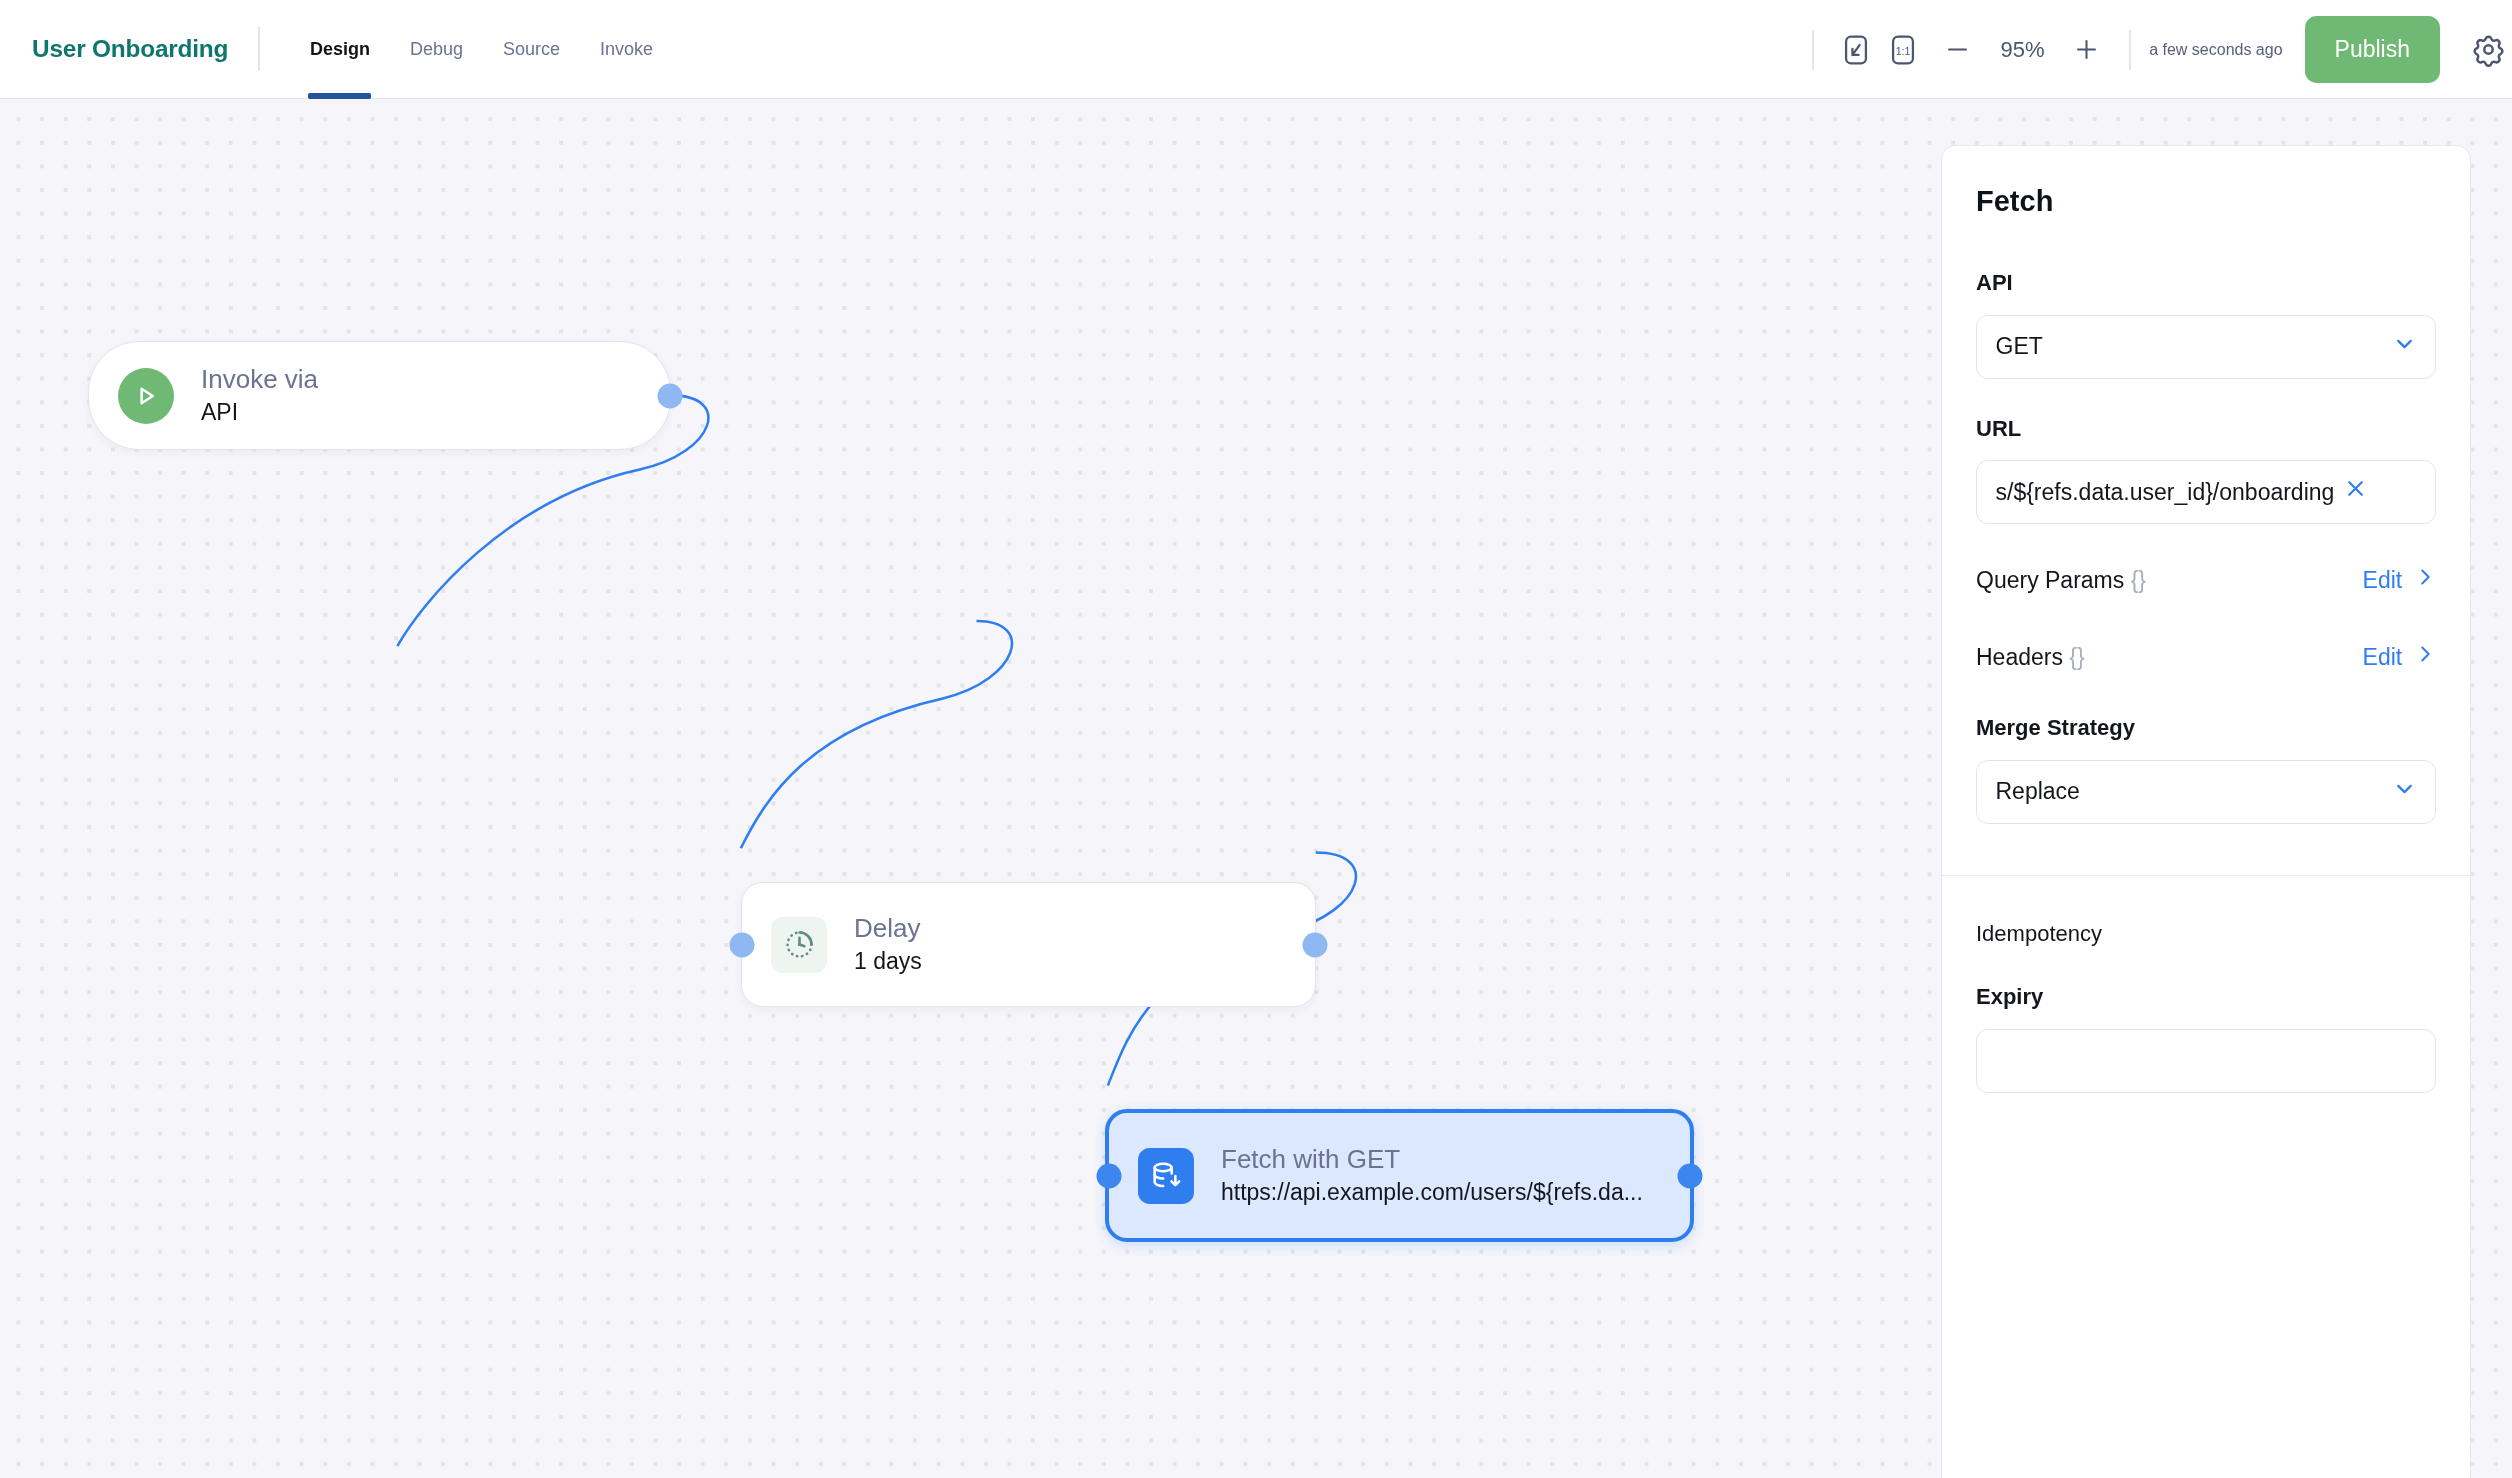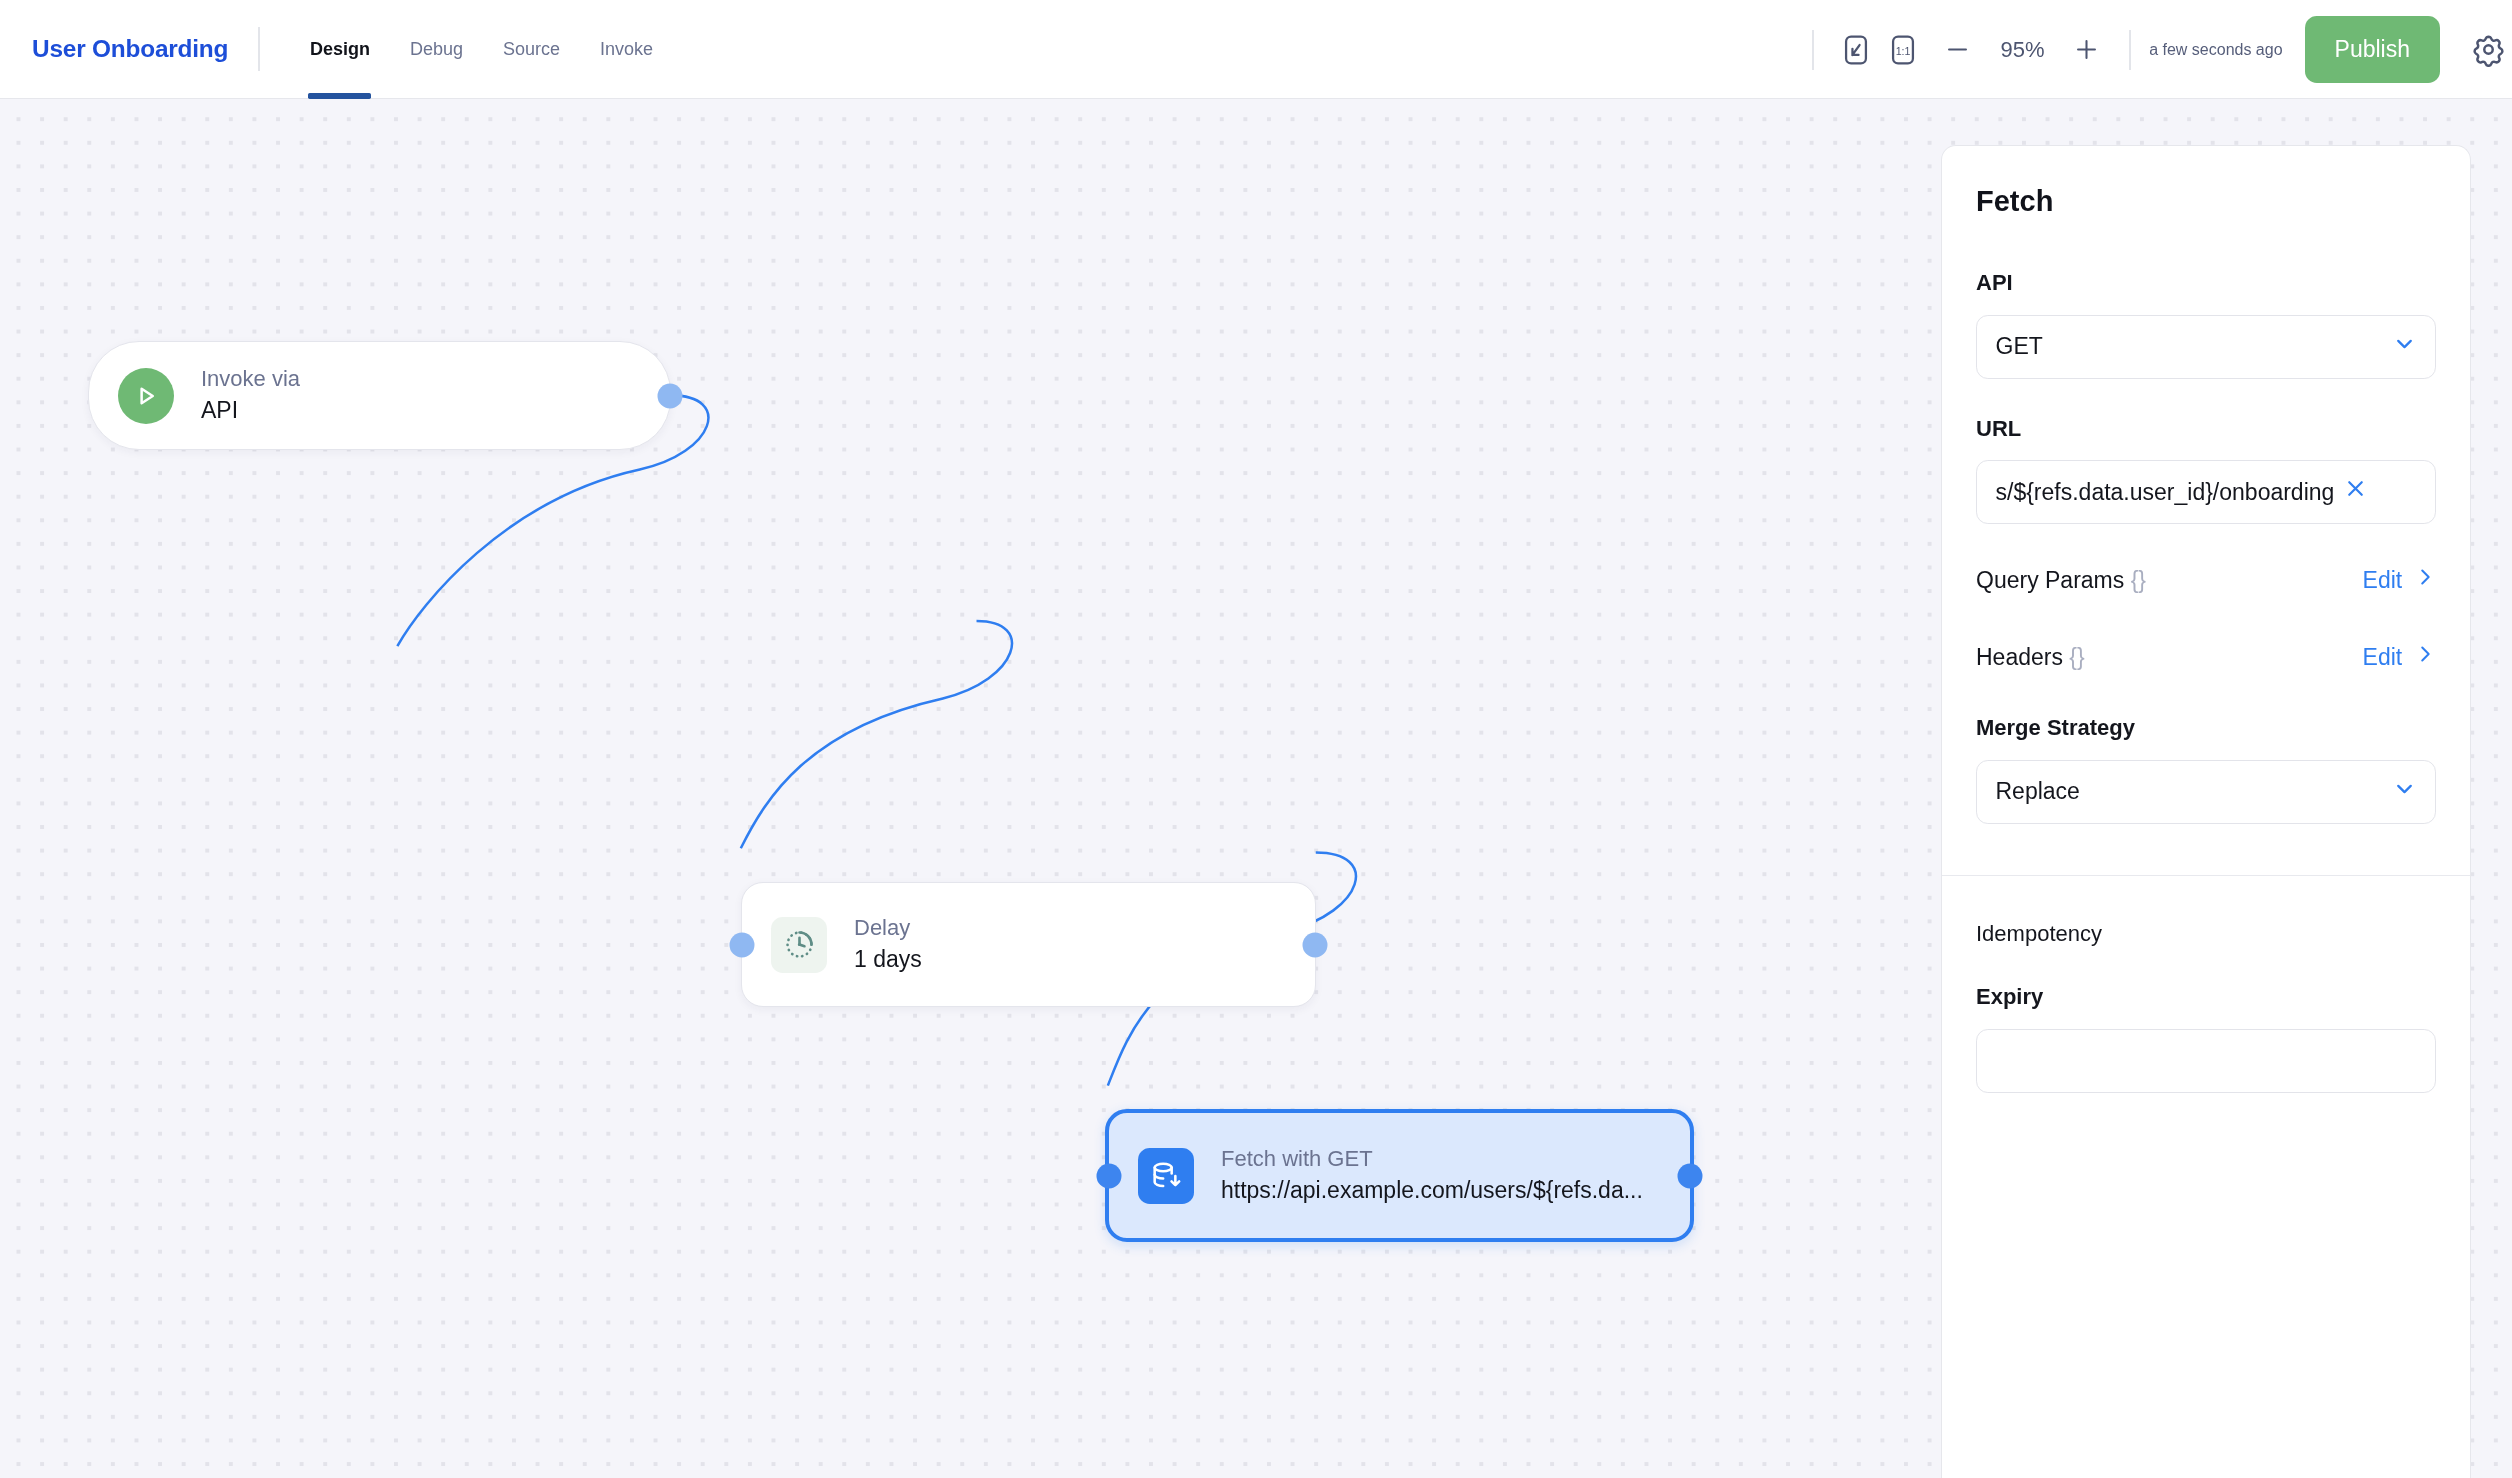--- a/index.html
+++ b/index.html
@@ -14,21 +14,21 @@
   .topbar {
     position: absolute; left: 0; top: 0;
     width: 2512px; height: 99px;
     background: #ffffff;
     border-bottom: 1.7px solid #e6e7ec;
     display: flex; align-items: center;
     z-index: 30;
   }
   .wf-title {
     margin-left: 32px;
-    font-size: 24.4px; font-weight: bold; color: #1d4ed8;
+    font-size: 24.4px; font-weight: bold; color: #0f766e;
     letter-spacing: -0.2px;
     white-space: nowrap;
   }
   .vsep {
     width: 1.7px; height: 44px; background: #e3e5ea;
     margin: 0 30px;
   }
   .tabs { display: flex; align-items: center; height: 99px; gap: 0; }
   .tab {
     position: relative;
@@ -117,21 +117,21 @@
   .node-icon {
     width: 56px; height: 56px;
     border-radius: 11.8px;
     display: flex; align-items: center; justify-content: center;
     flex: 0 0 auto;
   }
   .node-icon.circle { border-radius: 50%; background: #6fb974; }
   .node-icon.soft { background: #eef4ef; }
   .node-icon.blue { background: #2f7ef0; }
   .node-text { margin-left: 27px; display: flex; flex-direction: column; gap: 6.7px; }
-  .node-sub { font-size: 22px; color: #6b7390; line-height: 1.1; white-space: nowrap; }
+  .node-sub { font-size: 26px; color: #6b7390; line-height: 1.1; white-space: nowrap; }
   .node-sub .strong { color: #14161d; }
   .node-main { font-size: 23px; color: #14161d; line-height: 1.1; white-space: nowrap; }
 
   .handle {
     position: absolute; width: 25px; height: 25px; border-radius: 50%;
     background: #8fb8f2; top: 50%; transform: translate(-50%, -50%);
   }
   .handle.dark { background: #3d85ef; }
   .handle.left { left: 0; }
   .handle.right { left: 100%; }

